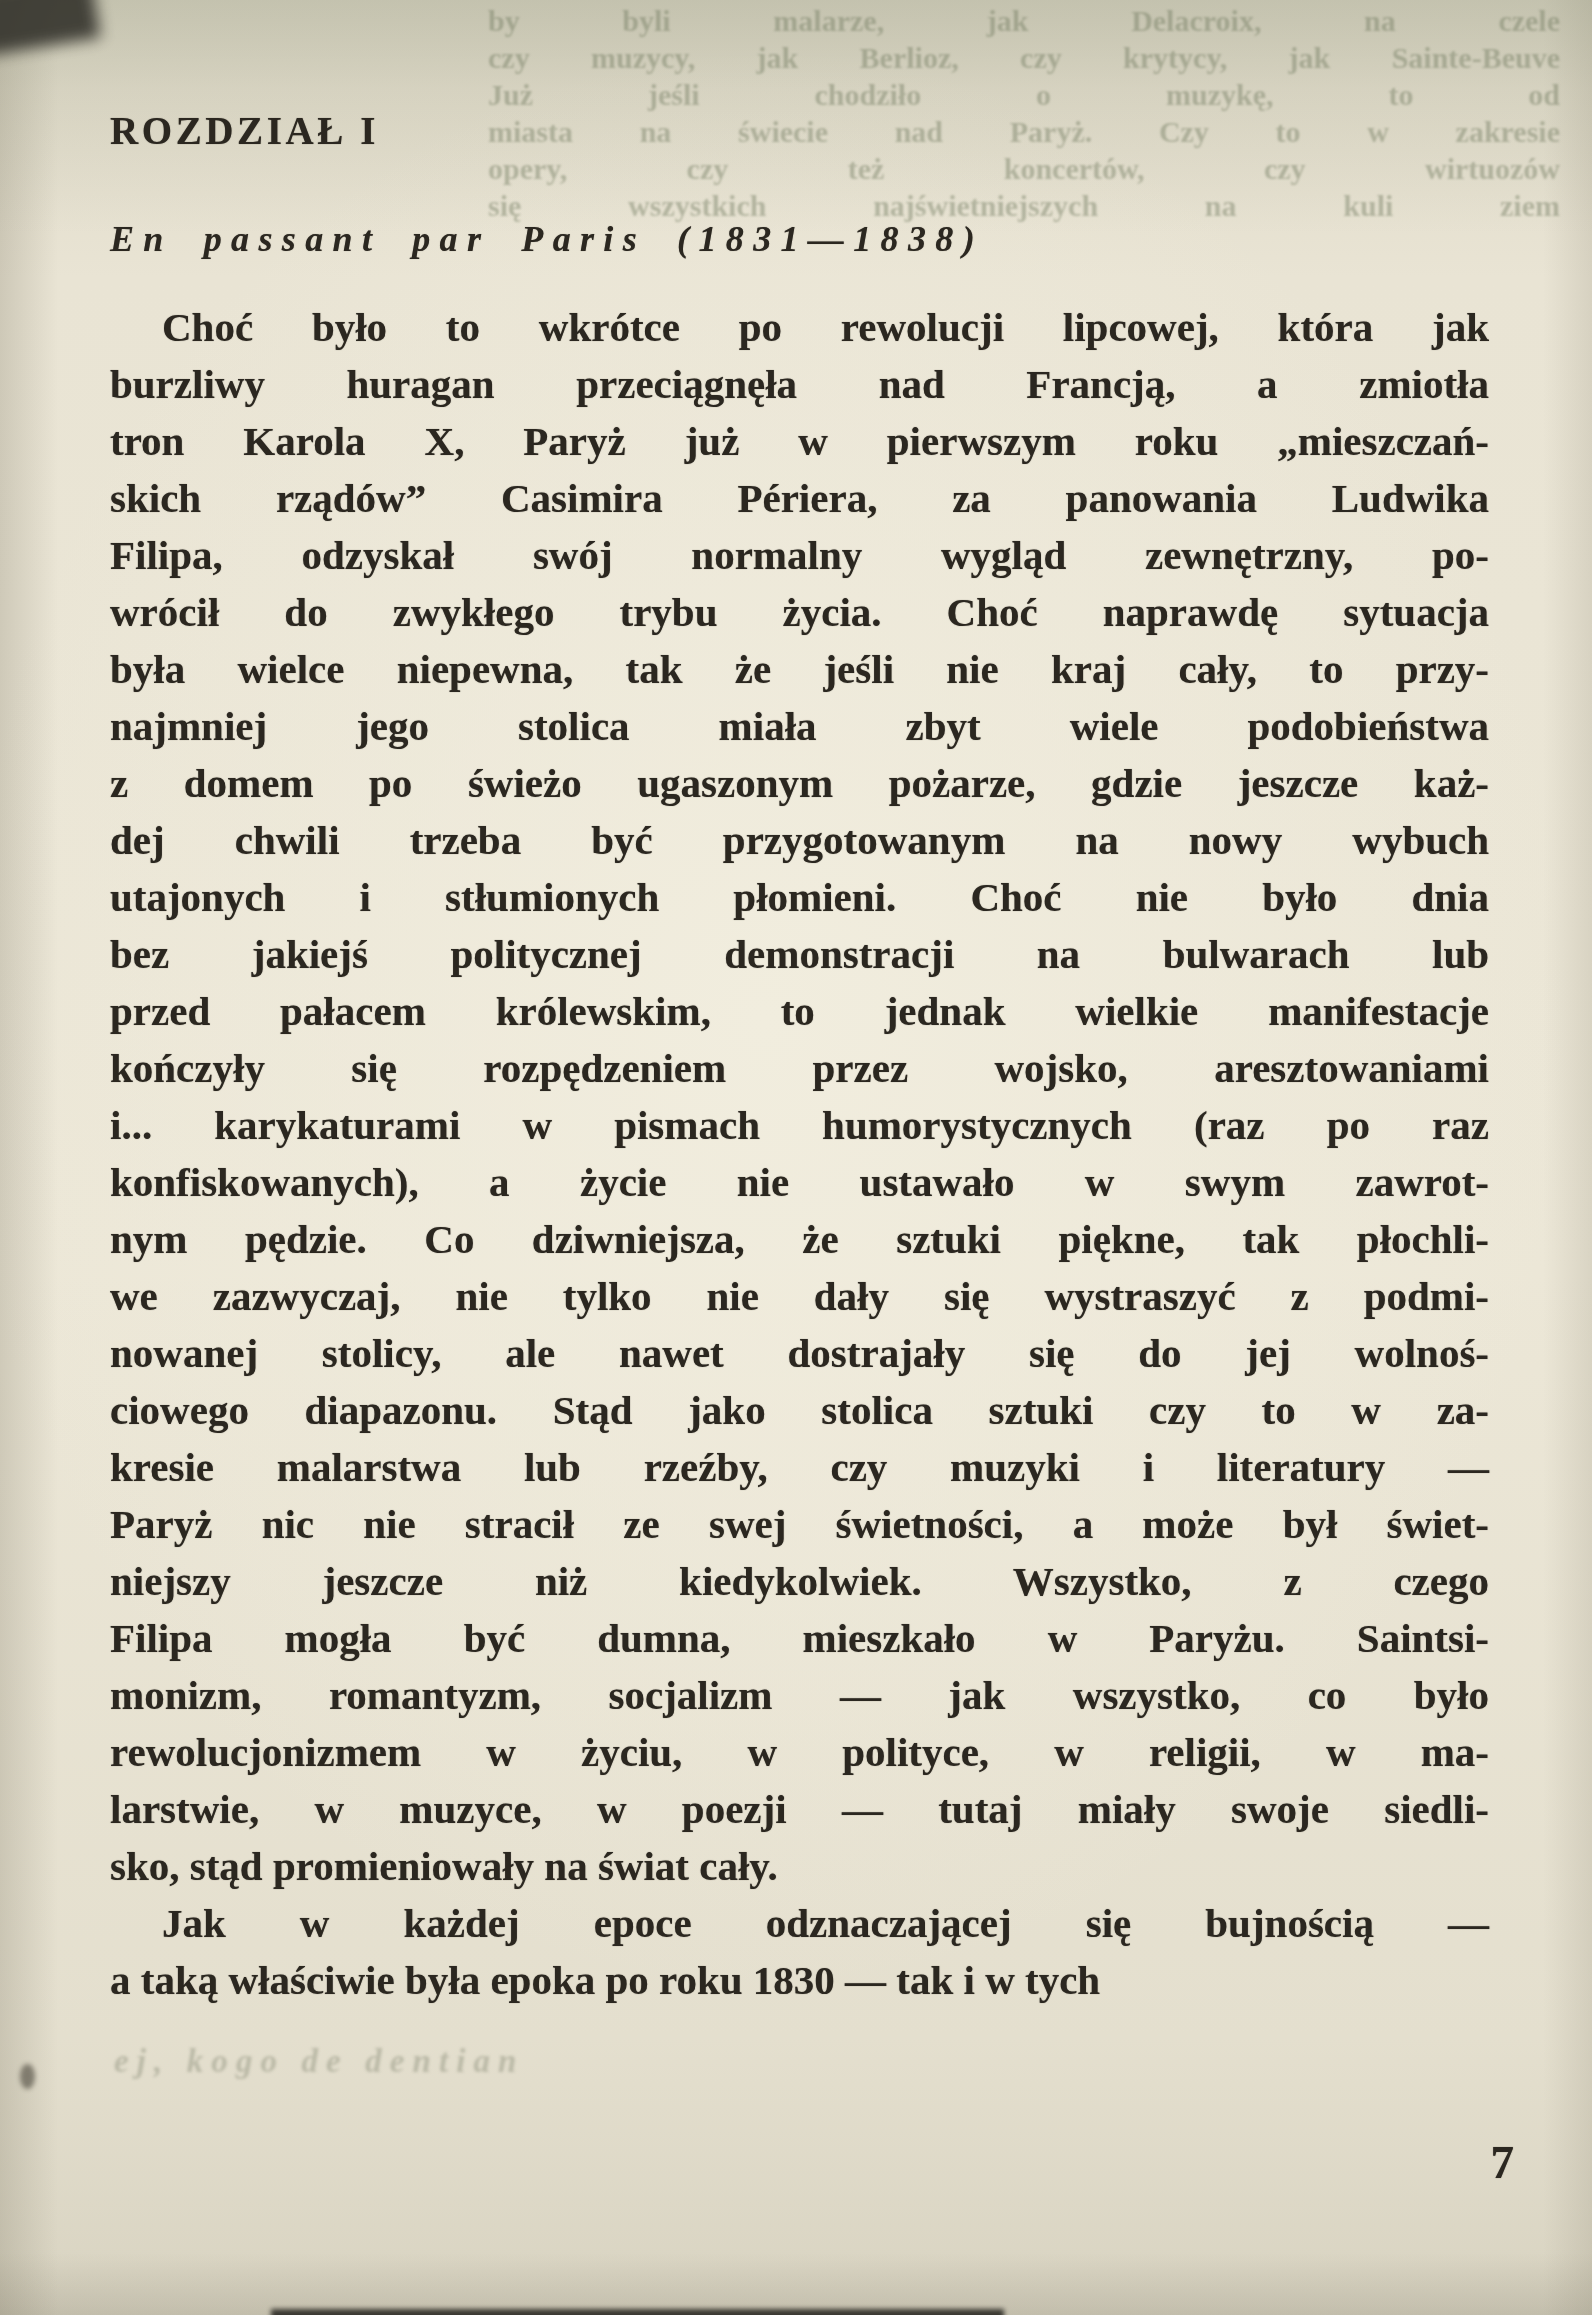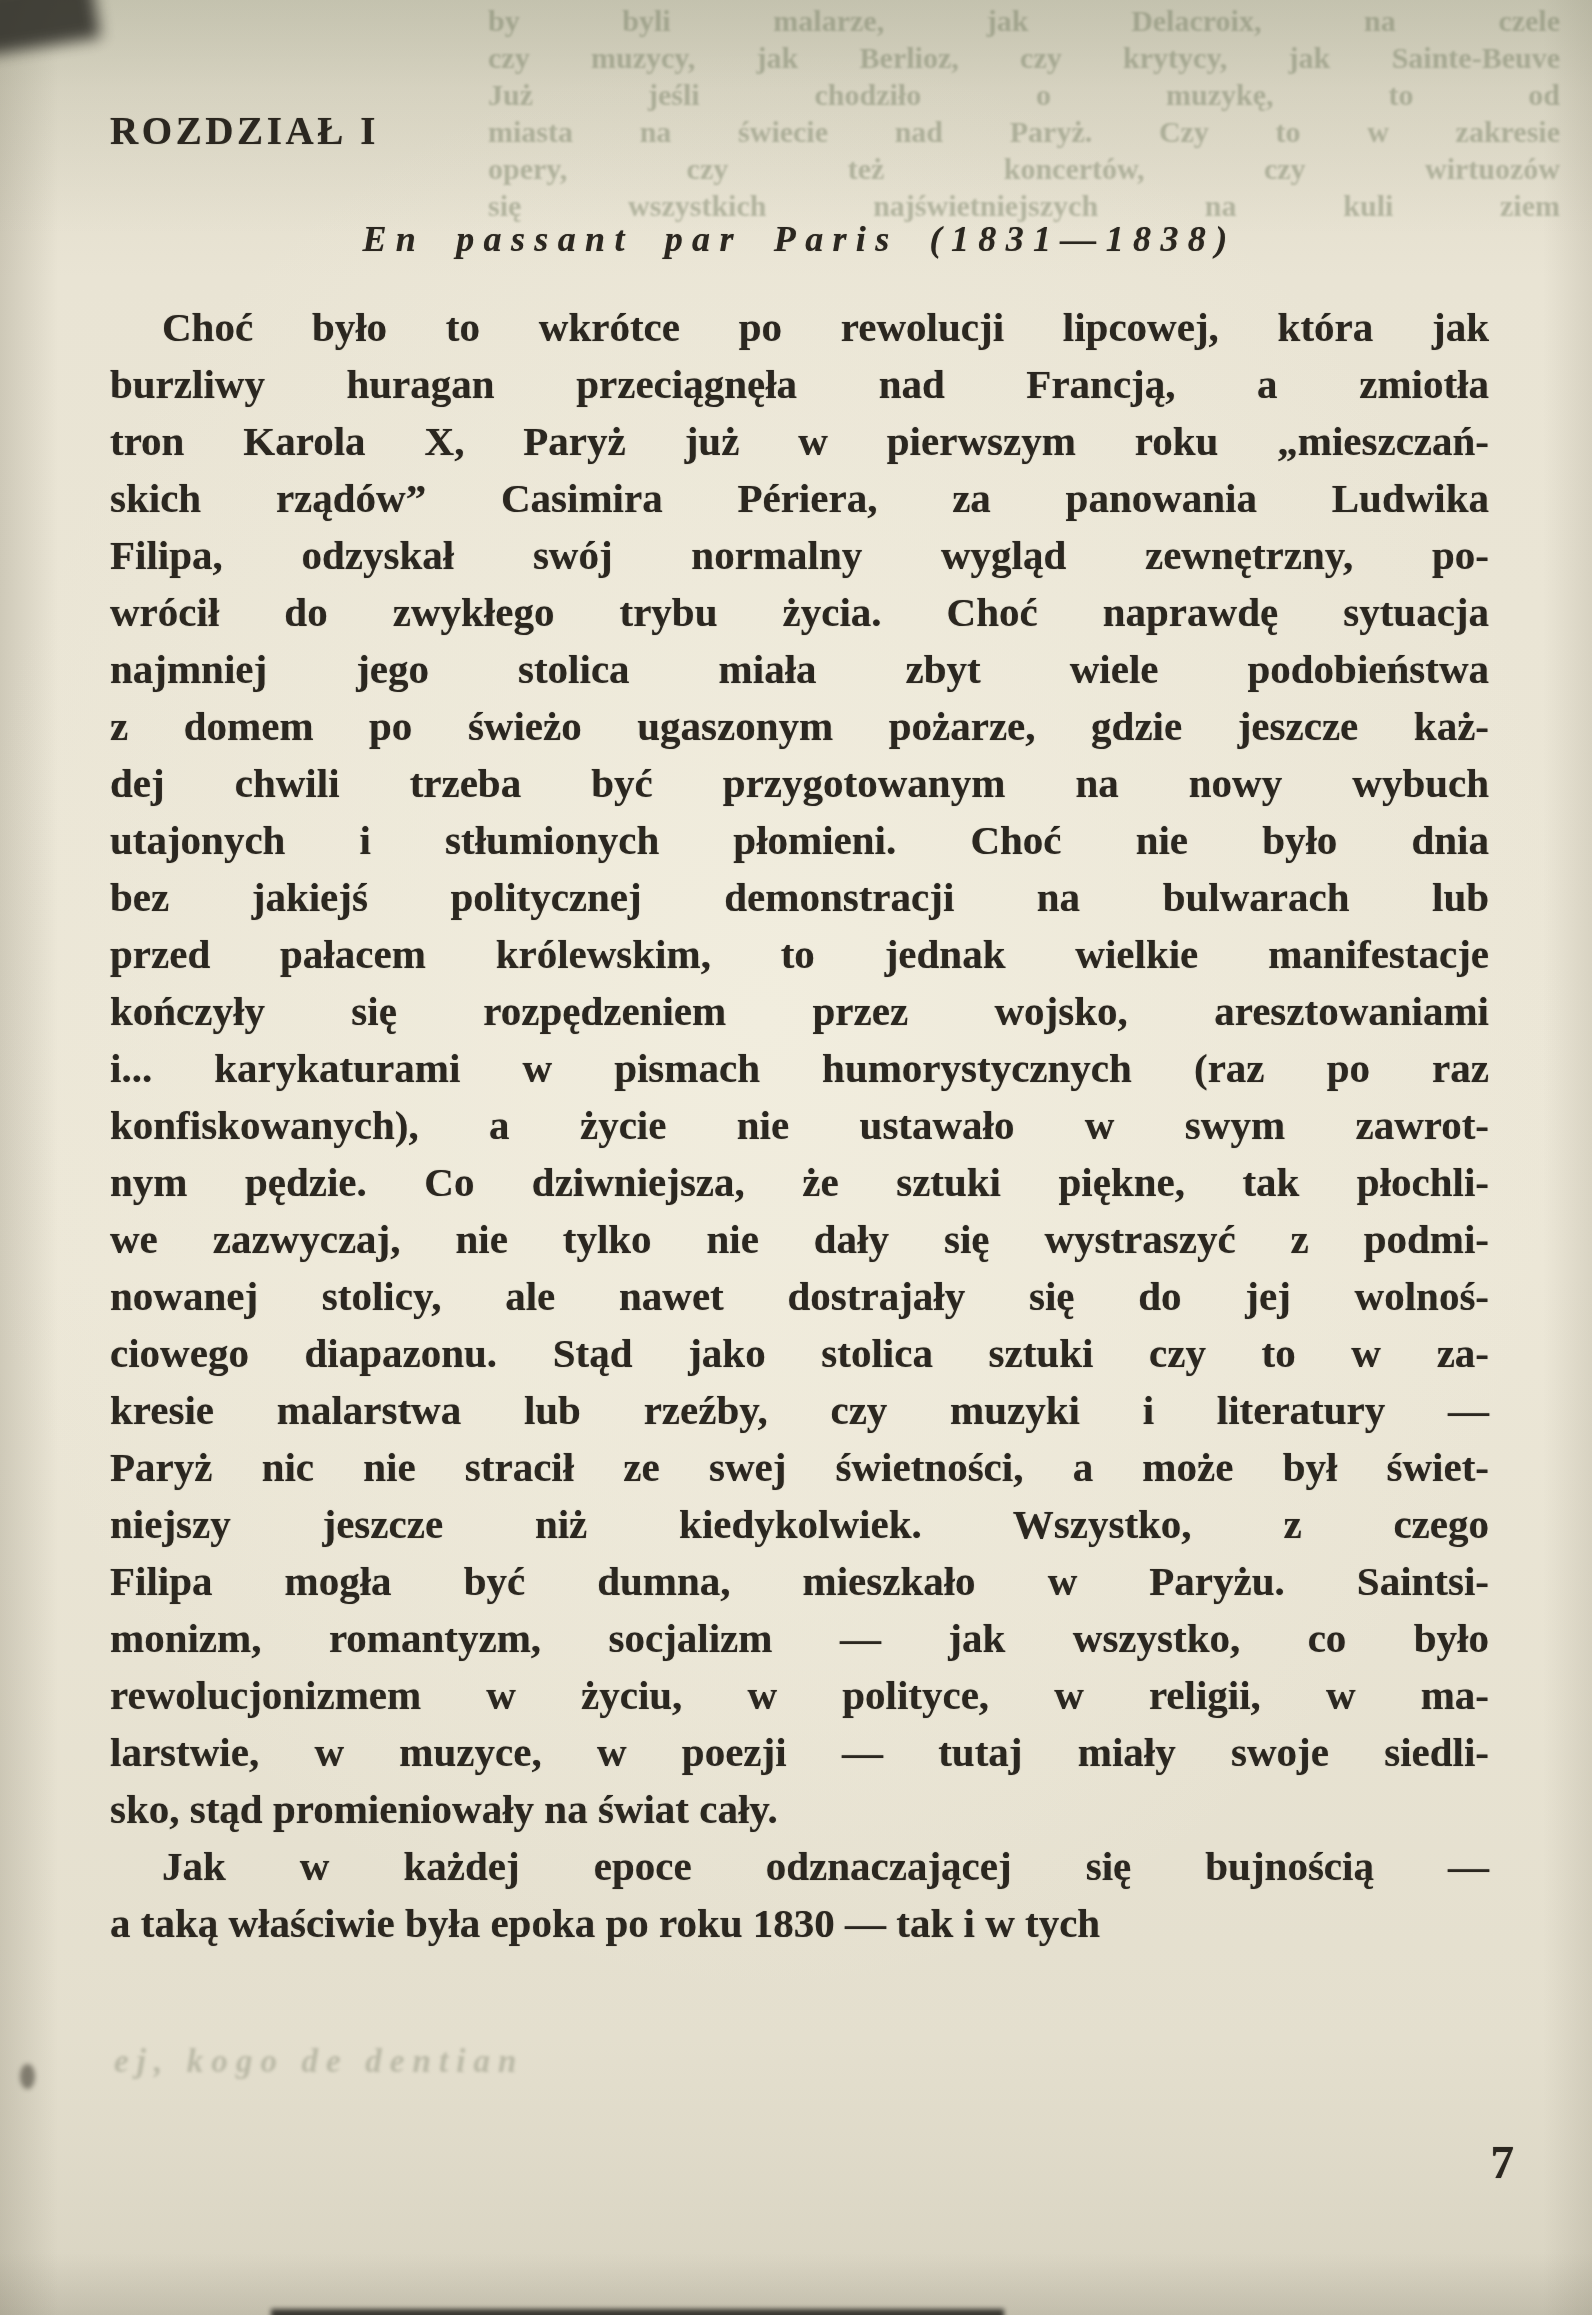--- a/index.html
+++ b/index.html
@@ -57,21 +57,20 @@
   .section-title {
     margin: 65px 0 0 0;
     font-size: 36px;
     line-height: 45px;
     font-weight: 700;
     font-style: italic;
     letter-spacing: 0.26em;
     word-spacing: 0.35em;
     white-space: nowrap;
     text-shadow: 0 0 0.9px rgba(40,36,28,0.5);
-    text-align: center;
   }
 
   .bodytext {
     margin-top: 37px;
     font-size: 41px;
     line-height: 57px;
     font-weight: 600;
     text-shadow: 0 0 1.1px rgba(40,36,28,0.5);
   }
   .line { text-align: justify; text-align-last: justify; }
@@ -138,20 +137,21 @@
   <div class="content">
     <h1 class="chapter-heading">ROZDZIAŁ I</h1>
     <h2 class="section-title">En passant par Paris (1831—1838)</h2>
     <div class="bodytext">
         <div class="line indent">Choć było to wkrótce po rewolucji lipcowej, która jak</div>
         <div class="line">burzliwy huragan przeciągnęła nad Francją, a zmiotła</div>
         <div class="line">tron Karola X, Paryż już w pierwszym roku „mieszczań-</div>
         <div class="line">skich rządów” Casimira Périera, za panowania Ludwika</div>
         <div class="line">Filipa, odzyskał swój normalny wygląd zewnętrzny, po-</div>
         <div class="line">wrócił do zwykłego trybu życia. Choć naprawdę sytuacja</div>
+        <div class="line">była wielce niepewna, tak że jeśli nie kraj cały, to przy-</div>
         <div class="line">najmniej jego stolica miała zbyt wiele podobieństwa</div>
         <div class="line">z domem po świeżo ugaszonym pożarze, gdzie jeszcze każ-</div>
         <div class="line">dej chwili trzeba być przygotowanym na nowy wybuch</div>
         <div class="line">utajonych i stłumionych płomieni. Choć nie było dnia</div>
         <div class="line">bez jakiejś politycznej demonstracji na bulwarach lub</div>
         <div class="line">przed pałacem królewskim, to jednak wielkie manifestacje</div>
         <div class="line">kończyły się rozpędzeniem przez wojsko, aresztowaniami</div>
         <div class="line">i... karykaturami w pismach humorystycznych (raz po raz</div>
         <div class="line">konfiskowanych), a życie nie ustawało w swym zawrot-</div>
         <div class="line">nym pędzie. Co dziwniejsza, że sztuki piękne, tak płochli-</div>

